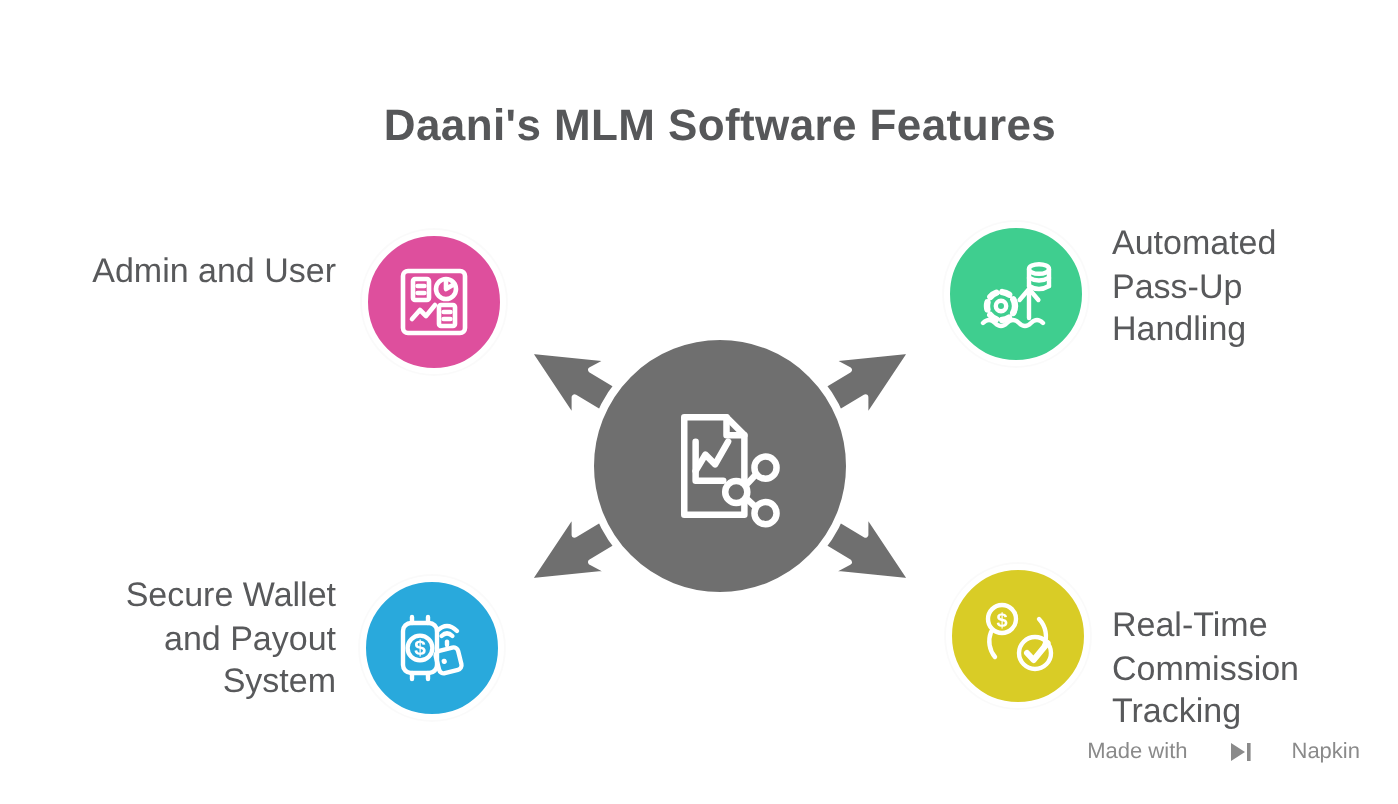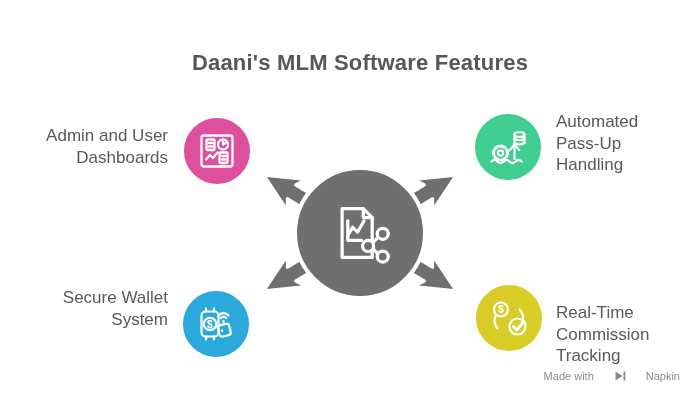--- a/index.html
+++ b/index.html
@@ -87,21 +87,20 @@
       <path d="M15.8 16 H19.2 M15.8 19.5 H19.2"></path>
       <circle cx="30" cy="17.5" r="5"></circle>
       <path d="M30 17.5 V12.8 M30 17.5 L34.2 15"></path>
       <path d="M13 32.5 L17 28 L20 31 L24.5 25.5"></path>
       <rect x="26.5" y="25.5" width="8" height="10.5" rx="1"></rect>
       <path d="M28.8 29 H32.2 M28.8 32.5 H32.2"></path>
     </svg>
   </div>
   <div class="feature-label fl-right fl-admin">
     <div>Admin and User</div>
-    <div>Dashboards</div>
   </div>
 
   <div class="feature-circle fc-green" style="background-color: rgb(63, 206, 143);">
     <svg class="icon-svg" width="48" height="48" viewBox="0 0 48 48" fill="none" stroke="#ffffff" stroke-width="2.2" stroke-linecap="round" stroke-linejoin="round">
       <circle cx="16.5" cy="30" r="7" stroke-width="3.2" stroke-dasharray="3.6 3.1"></circle>
       <circle cx="16.5" cy="30" r="2.6"></circle>
       <path d="M7.5 38.5 Q10.5 35.5 13.5 38.5 T19.5 38.5 T25.5 38.5 T31.5 38.5 T37.5 38.5"></path>
       <path d="M30.5 36 V22.5"></path>
       <path d="M25.8 27 L30.5 21.5 L35.2 27"></path>
       <ellipse cx="35.5" cy="11.5" rx="5" ry="2.4"></ellipse>
@@ -126,20 +125,21 @@
         <rect x="26.5" y="24.5" width="11.5" height="11.5" rx="2.4"></rect>
         <circle cx="30" cy="30.2" r="1.3" fill="#ffffff" stroke="none"></circle>
       </g>
       <path d="M26.5 15.5 Q31.5 10.5 36.5 15.5"></path>
       <path d="M28.8 18 Q31.5 15.4 34.2 18"></path>
       <path d="M31.5 20.8 V22.5"></path>
     </svg>
   </div>
   <div class="feature-label fl-right fl-wallet">
     <div>Secure Wallet</div>
+    <div>and Payout</div>
     <div>System</div>
   </div>
 
   <div class="feature-circle fc-yellow" style="background-color: rgb(217, 204, 38);">
     <svg class="icon-svg" width="48" height="48" viewBox="0 0 48 48" fill="none" stroke="#ffffff" stroke-width="2.2" stroke-linecap="round" stroke-linejoin="round">
       <circle cx="16" cy="15.5" r="7"></circle>
       <text x="16" y="19.3" text-anchor="middle" font-size="10" font-weight="700" fill="#ffffff" stroke="none" font-family="inherit">$</text>
       <path d="M34.5 15.5 A 12.5 12.5 0 0 1 37 29"></path>
       <path d="M12.5 34.5 A 12.5 12.5 0 0 1 10.5 22"></path>
       <circle cx="32.5" cy="32.5" r="8"></circle>

